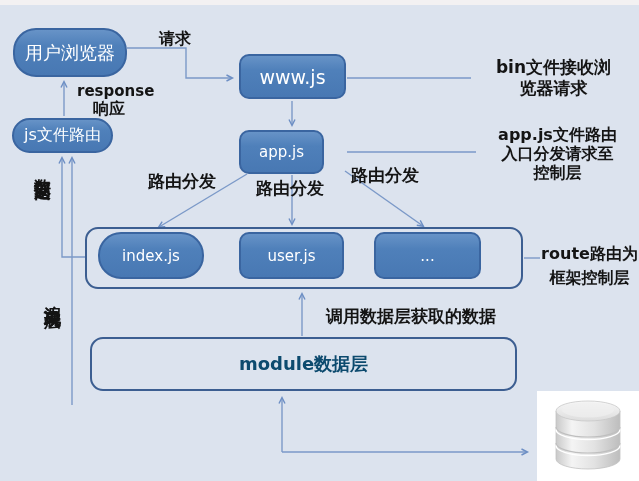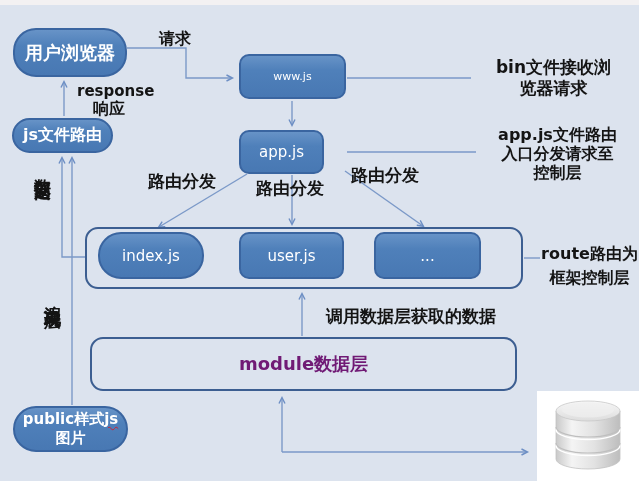--- a/index.html
+++ b/index.html
@@ -14,44 +14,44 @@
     background:#f3f1f2;
   }
   #wires { position:absolute; left:0; top:0; width:639px; height:481px; }
 
   .node {
     position:absolute; display:flex; align-items:center; justify-content:center;
     background:linear-gradient(180deg,#6793c7 0%,#4f80ba 35%,#4878b3 100%);
     border:2px solid #3a65a0; border-radius:10px;
     color:#ffffff; text-align:center;
   }
-  .node.bold { font-weight:bold;border-radius:23px; }
+  .node.bold { font-weight:normal;border-radius:23px; }
   .b-browser { left:13px;  top:28px;  width:114px; height:49px; font-size:18px; }
   .b-view    { left:12px;  top:118px; width:101px; height:35px; font-size:16px; }
-  .b-www     { left:239px; top:54px;  width:107px; height:45px; font-size:11px; }
+  .b-www     { left:239px; top:54px;  width:107px; height:45px; font-size:19px; }
   .b-app     { left:239px; top:130px; width:85px; height:44px; font-size:15px; }
   .b-index   { left:98px;  top:232px; width:106px; height:47px; font-size:15px;border-radius:23px; }
   .b-user    { left:239px; top:232px; width:105px; height:47px; font-size:15px; }
   .b-more    { left:374px; top:232px; width:107px; height:47px; font-size:15px; }
   .b-public  { left:13px;  top:406px; width:115px; height:46px; font-size:15px;
                flex-direction:column; line-height:19px; }
   .squiggle {
     text-decoration:underline; text-decoration-style:wavy;
     text-decoration-color:#cc2233; text-decoration-thickness:1px;
     text-underline-offset:2px;
   }
 
   .frame {
     position:absolute; border:2px solid #3c5e91; border-radius:13px;
     background:transparent;
   }
   .f-route  { left:85px; top:227px; width:438px; height:62px; }
   .f-module { left:90px; top:337px; width:427px; height:54px;
               display:flex; align-items:center; justify-content:center;
-              font-size:18px; font-weight:bold; color:#701a75; }
+              font-size:18px; font-weight:bold; color:#0c4a6e; }
 
   .lbl { position:absolute; color:#141414; font-weight:bold; white-space:nowrap; }
   .l-request-en  { left:150px; top:11px;  font-size:16px; }
   .l-request-zh  { left:159px; top:29px;  font-size:16px; }
   .l-response-en { left:77px;  top:82px;  font-size:15px; }
   .l-response-zh { left:93px;  top:99px;  font-size:16px; }
   .l-rd-left  { left:148px; top:170px; font-size:17px; }
   .l-rd-mid   { left:256px; top:177px; font-size:17px; }
   .l-rd-right { left:351px; top:164px; font-size:17px; }
   .l-call-data  { left:326px; top:305px; font-size:17px; }
@@ -110,24 +110,20 @@
   <div class="frame f-route"></div>
   <div class="frame f-module">module数据层</div>
 
   <div class="node bold b-browser">用户浏览器</div>
   <div class="node bold b-view">js文件路由</div>
   <div class="node b-www">www.js</div>
   <div class="node b-app">app.js</div>
   <div class="node b-index">index.js</div>
   <div class="node b-user">user.js</div>
   <div class="node b-more">...</div>
-  <div class="node bold b-public">
-    <span><span>public样式</span><span class="squiggle">js</span></span>
-    <span>图片</span>
-  </div>
 
   <div class="lbl l-request-zh">请求</div>
   <div class="lbl l-response-en">response</div>
   <div class="lbl l-response-zh">响应</div>
   <div class="vlabel l-data-return">数据返回</div>
   <div class="vlabel l-render-layer">渲染表现层</div>
   <div class="lbl l-rd-left">路由分发</div>
   <div class="lbl l-rd-mid">路由分发</div>
   <div class="lbl l-rd-right">路由分发</div>
   <div class="lbl l-call-data">调用数据层获取的数据</div>

